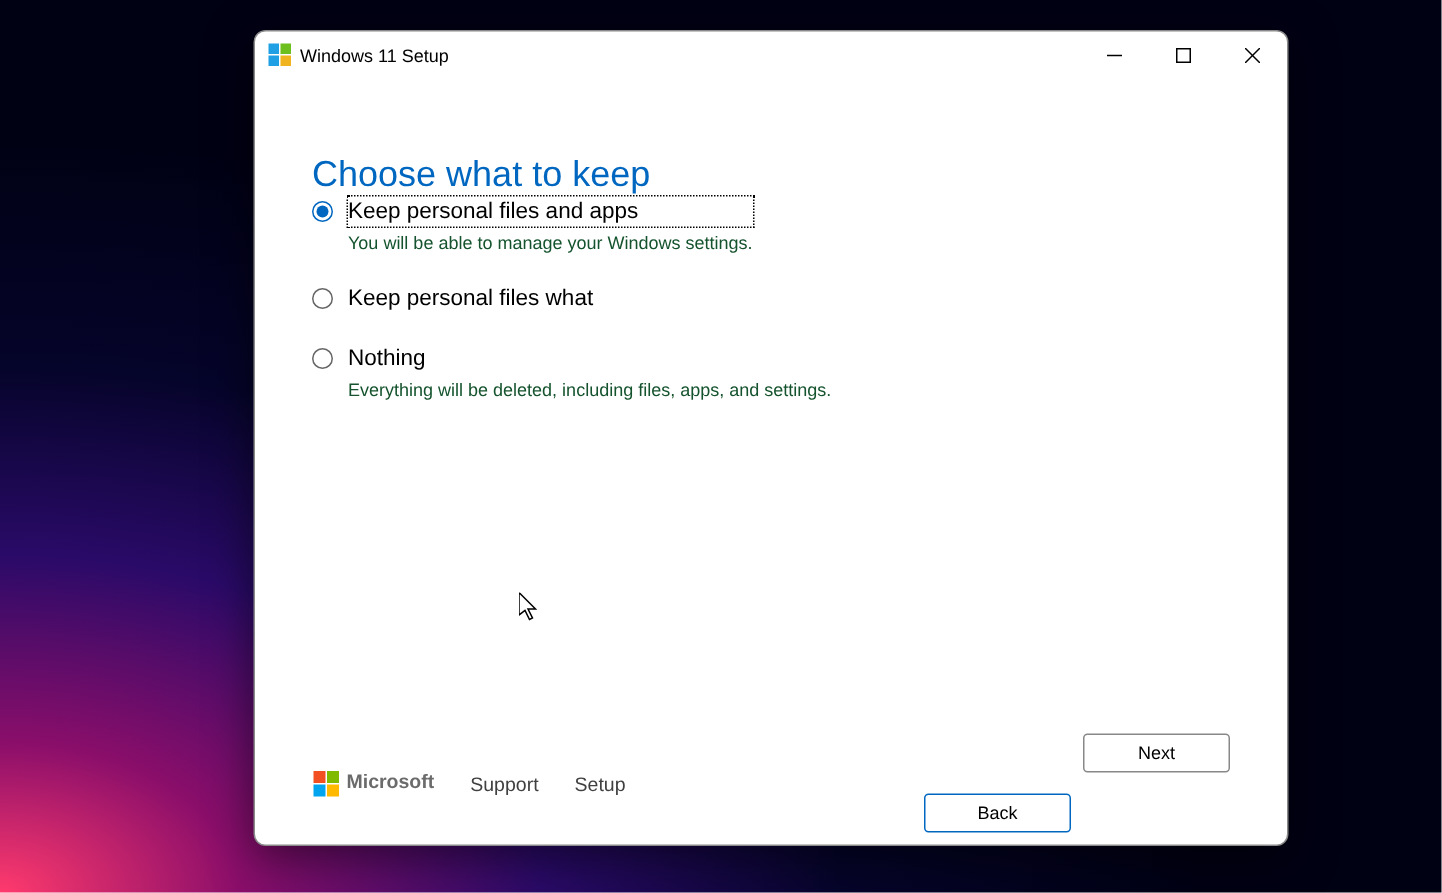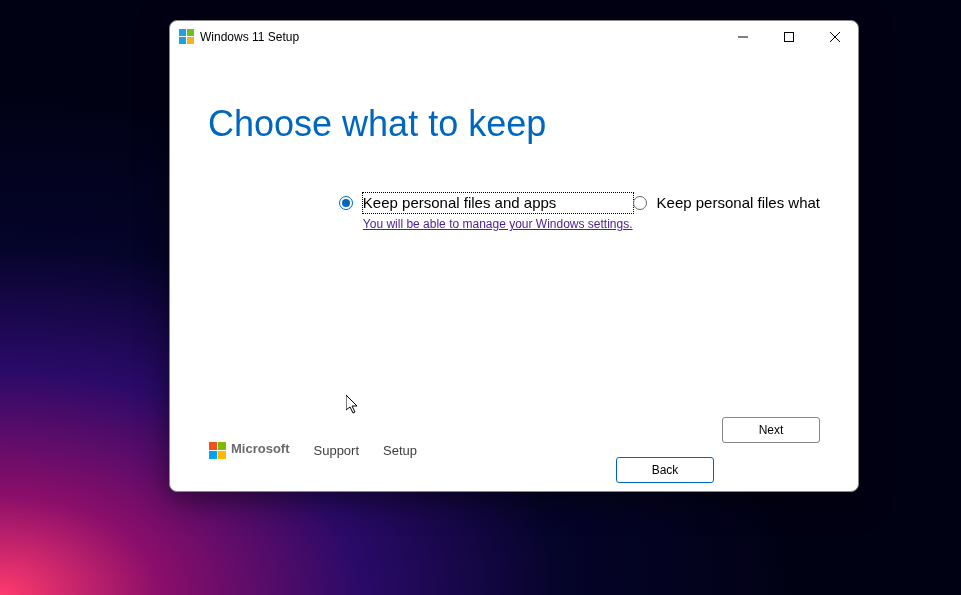--- a/index.html
+++ b/index.html
@@ -9,21 +9,21 @@
       font-family: "Segoe UI", Arial, sans-serif;
       overflow: hidden;
       position: relative;
       background: radial-gradient(ellipse 800px 500px at 0% 100%, #ff3a6d 0%, #8a0e6a 20%, #2a0a68 45%, #05042a 70%, #010114 100%);
     }
     .window {
       position: absolute;
       left: 169px;
       top: 20px;
       width: 690px;
-      height: 472px;
+      height: 544px;
       background: #ffffff;
       border: 1px solid #8a8a8a;
       border-radius: 8px;
       box-shadow: 0 8px 30px rgba(0,0,0,0.5);
       display: flex;
       flex-direction: column;
     }
     .titlebar {
       height: 32px;
       display: flex;
@@ -59,27 +59,28 @@
       font-size: 10px;
     }
     .win-btn svg { stroke: #000; }
     .content {
       flex: 1;
       padding: 50px 38px 0 38px;
       display: flex;
       flex-direction: column;
     }
     .heading {
-      font-size: 36px;
+      font-size: 24px;
       font-weight: 400;
       color: #0067c0;
-      margin-bottom: 48px;
     }
     .options {
       display: flex;
+      flex-direction: column;
+      gap: 20px;
       justify-content: flex-end;
     }
     .option {
       display: flex;
       align-items: flex-start;
       gap: 10px;
     }
     .radio {
       width: 14px;
       height: 14px;
@@ -109,23 +110,22 @@
       font-size: 15px;
       color: #000;
       line-height: 20px;
     }
     .option-label.focused {
       outline: 1px dotted #000;
       outline-offset: 0px;
     }
     .option-desc {
       font-size: 12px;
-      color: #4c1d95;
+      color: #14532d;
       margin-top: 4px;
-      text-decoration: underline;
     }
     .footer {
       height: 60px;
       padding: 0 38px 22px 38px;
       display: flex;
       align-items: center;
       justify-content: space-between;
     }
     .footer-left {
       display: flex;
@@ -228,20 +228,27 @@
         </div>
       </div>
 
       <div class="option">
         <div class="radio"></div>
         <div class="option-text">
           <span class="option-label">Keep personal files what</span>
         </div>
       </div>
 
+      <div class="option">
+        <div class="radio"></div>
+        <div class="option-text">
+          <span class="option-label">Nothing</span>
+          <span class="option-desc">Everything will be deleted, including files, apps, and settings.</span>
+        </div>
+      </div>
     </div>
   </div>
 
   <div class="footer">
     <div class="footer-left">
       <div class="ms-logo">
         <div class="ms-squares">
           <span class="sq-r"></span>
             <span class="sq-g"></span>
             <span class="sq-b"></span>

